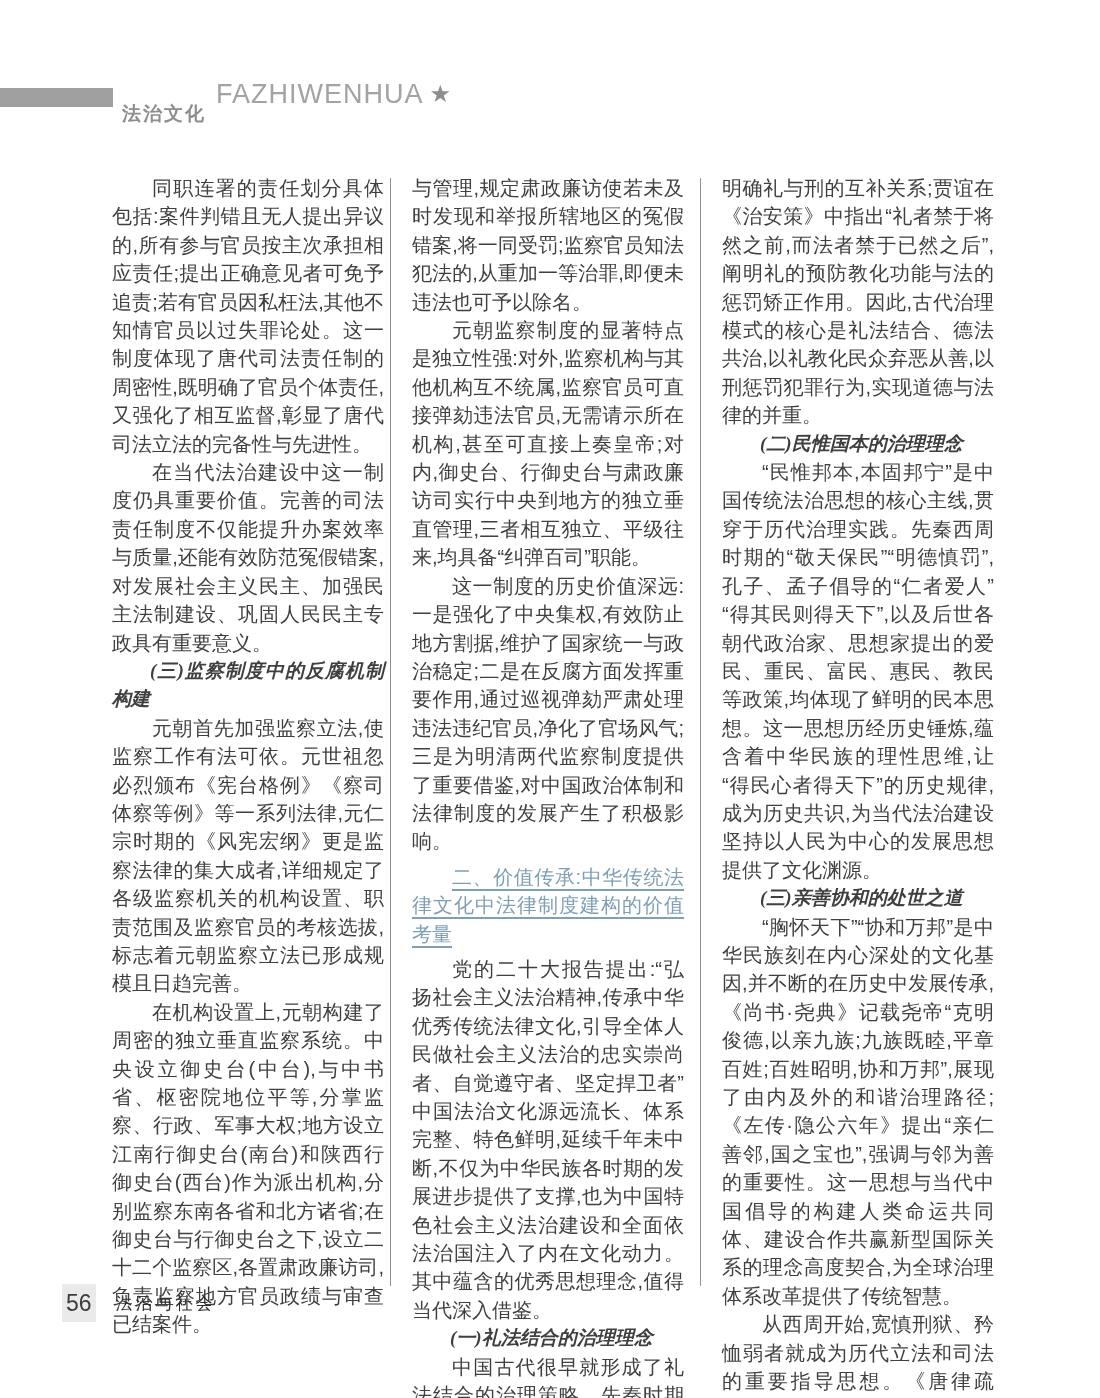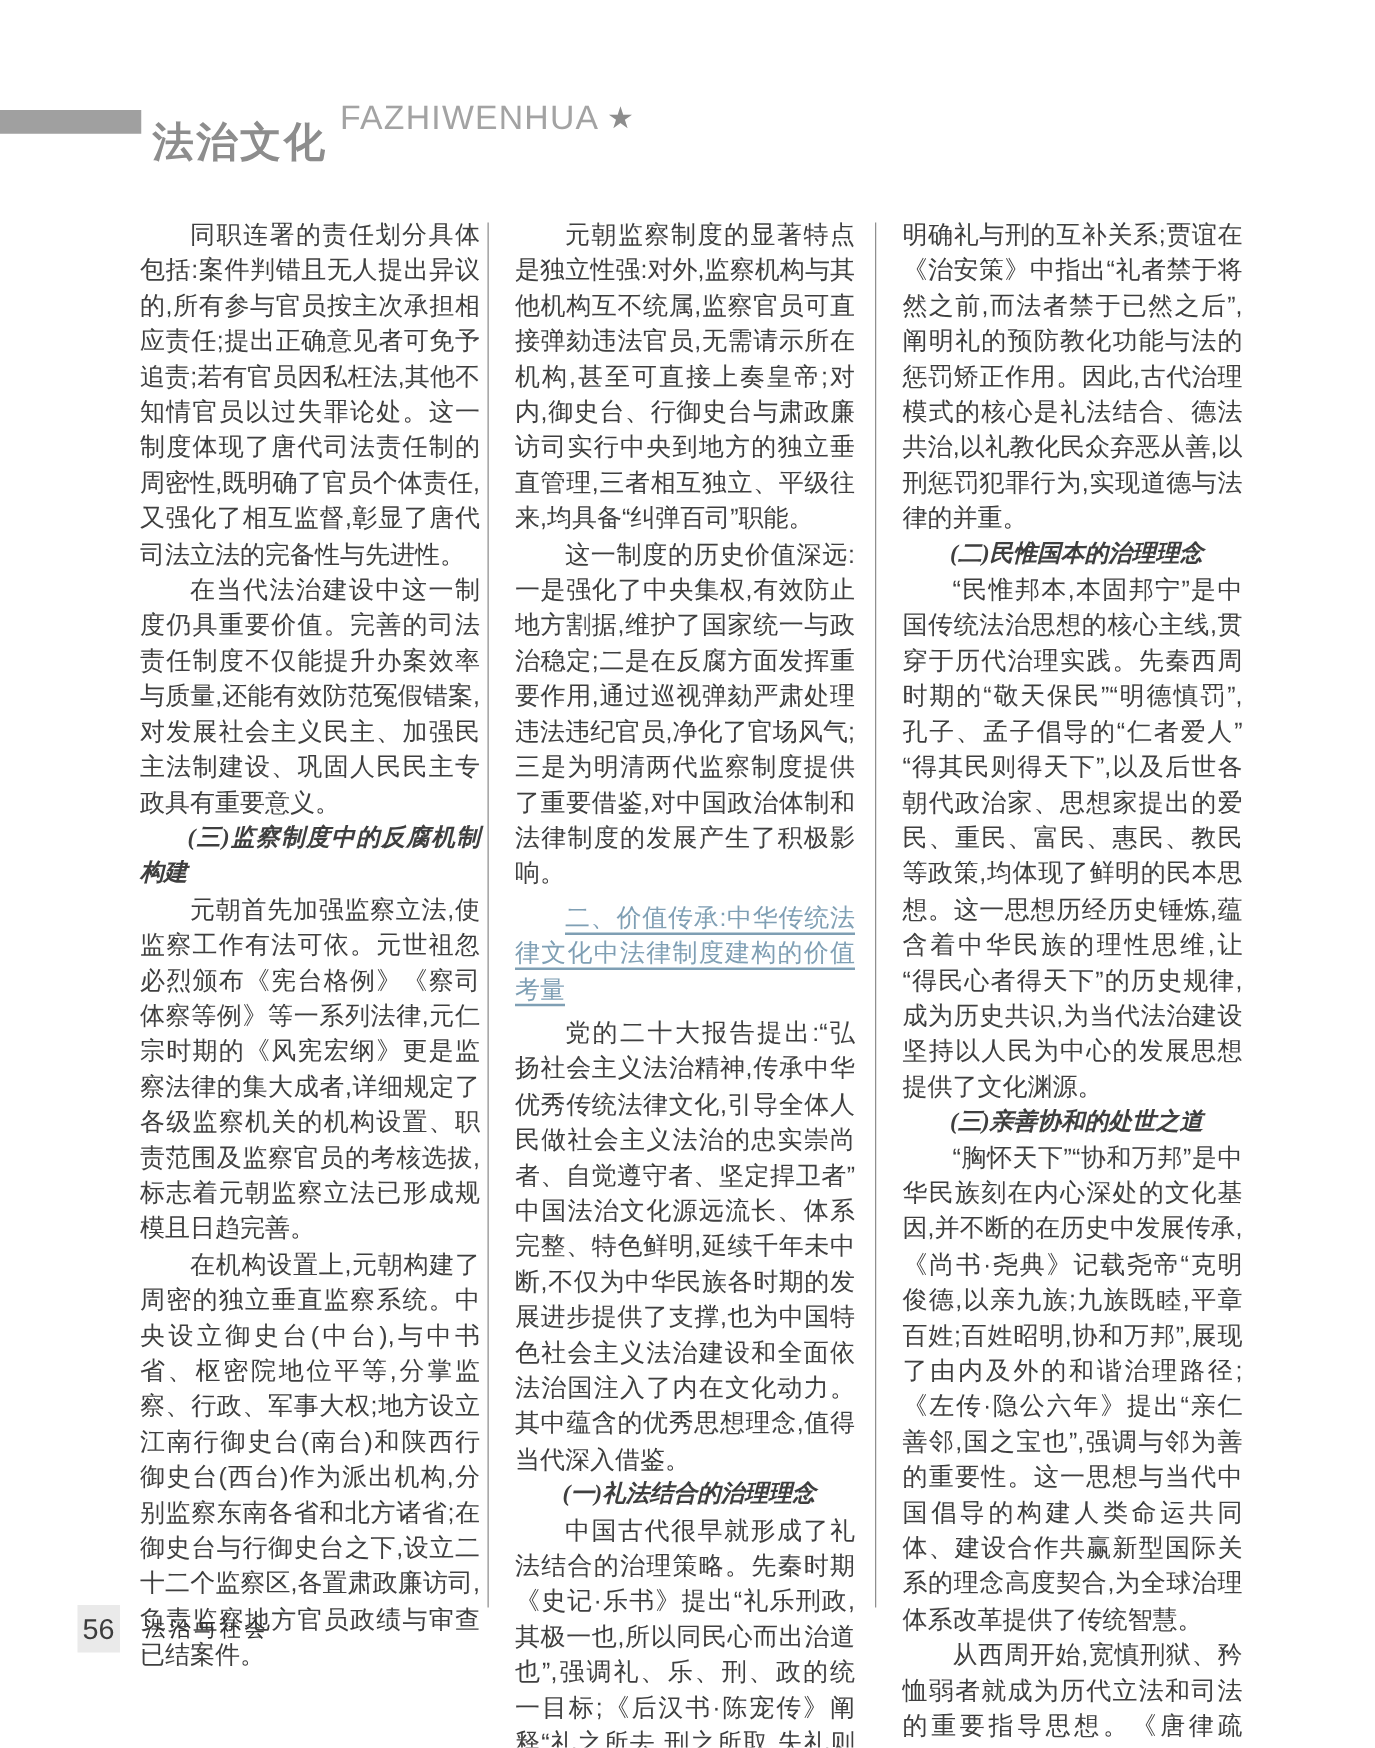--- a/index.html
+++ b/index.html
@@ -13,21 +13,21 @@
   
   .header-bar{
     position:absolute;left:0;top:88px;width:113px;height:19px;
     background:#a0a0a0;
   }
   .header-title{
     position:absolute;left:122px;top:78px;height:32px;
     display:flex;align-items:center;white-space:nowrap;
   }
   .header-title .cn{
-    font-size:33px;font-weight:bold;color:#8d8d8d;letter-spacing:2px;margin-top:40px;
+    font-size:19px;font-weight:bold;color:#8d8d8d;letter-spacing:2px;margin-top:40px;
   }
   .header-title .py{
     font-size:27px;color:#a3a3a3;margin-left:10px;letter-spacing:1px;
   }
   .header-title .star{
     font-size:24px;color:#8d8d8d;margin-left:6px;
   }
   
   .content{
     position:absolute;left:112px;top:174px;width:882px;height:1118px;
@@ -98,20 +98,21 @@
 <div class="content">
   <div class="col col-1">
       <p class="block paragraph">同职连署的责任划分具体包括:案件判错且无人提出异议的,所有参与官员按主次承担相应责任;提出正确意见者可免予追责;若有官员因私枉法,其他不知情官员以过失罪论处。这一制度体现了唐代司法责任制的周密性,既明确了官员个体责任,又强化了相互监督,彰显了唐代司法立法的完备性与先进性。</p>
       <p class="block paragraph">在当代法治建设中这一制度仍具重要价值。完善的司法责任制度不仅能提升办案效率与质量,还能有效防范冤假错案,对发展社会主义民主、加强民主法制建设、巩固人民民主专政具有重要意义。</p>
       <p class="block subheading">(三)监察制度中的反腐机制构建</p>
       <p class="block paragraph">元朝首先加强监察立法,使监察工作有法可依。元世祖忽必烈颁布《宪台格例》《察司体察等例》等一系列法律,元仁宗时期的《风宪宏纲》更是监察法律的集大成者,详细规定了各级监察机关的机构设置、职责范围及监察官员的考核选拔,标志着元朝监察立法已形成规模且日趋完善。</p>
       <p class="block paragraph">在机构设置上,元朝构建了周密的独立垂直监察系统。中央设立御史台(中台),与中书省、枢密院地位平等,分掌监察、行政、军事大权;地方设立江南行御史台(南台)和陕西行御史台(西台)作为派出机构,分别监察东南各省和北方诸省;在御史台与行御史台之下,设立二十二个监察区,各置肃政廉访司,负责监察地方官员政绩与审查已结案件。</p>
     </div>
   <div class="divider divider-1"></div>
   <div class="col col-2">
+      <p class="block paragraph no-indent">与管理,规定肃政廉访使若未及时发现和举报所辖地区的冤假错案,将一同受罚;监察官员知法犯法的,从重加一等治罪,即便未违法也可予以除名。</p>
       <p class="block paragraph">元朝监察制度的显著特点是独立性强:对外,监察机构与其他机构互不统属,监察官员可直接弹劾违法官员,无需请示所在机构,甚至可直接上奏皇帝;对内,御史台、行御史台与肃政廉访司实行中央到地方的独立垂直管理,三者相互独立、平级往来,均具备“纠弹百司”职能。</p>
       <p class="block paragraph">这一制度的历史价值深远:一是强化了中央集权,有效防止地方割据,维护了国家统一与政治稳定;二是在反腐方面发挥重要作用,通过巡视弹劾严肃处理违法违纪官员,净化了官场风气;三是为明清两代监察制度提供了重要借鉴,对中国政治体制和法律制度的发展产生了积极影响。</p>
       <p class="block heading"><span class="heading-underline">二、价值传承:中华传统法律文化中法律制度建构的价值考量</span></p>
       <p class="block paragraph">党的二十大报告提出:“弘扬社会主义法治精神,传承中华优秀传统法律文化,引导全体人民做社会主义法治的忠实崇尚者、自觉遵守者、坚定捍卫者”中国法治文化源远流长、体系完整、特色鲜明,延续千年未中断,不仅为中华民族各时期的发展进步提供了支撑,也为中国特色社会主义法治建设和全面依法治国注入了内在文化动力。其中蕴含的优秀思想理念,值得当代深入借鉴。</p>
       <p class="block subheading">(一)礼法结合的治理理念</p>
       <p class="block paragraph">中国古代很早就形成了礼法结合的治理策略。先秦时期《史记·乐书》提出“礼乐刑政,其极一也,所以同民心而出治道也”,强调礼、乐、刑、政的统一目标;《后汉书·陈宠传》阐释“礼之所去,刑之所取,失礼则入刑,相为表里”,</p>
     </div>
   <div class="divider divider-2"></div>
   <div class="col col-3">
       <p class="block paragraph no-indent">明确礼与刑的互补关系;贾谊在《治安策》中指出“礼者禁于将然之前,而法者禁于已然之后”,阐明礼的预防教化功能与法的惩罚矫正作用。因此,古代治理模式的核心是礼法结合、德法共治,以礼教化民众弃恶从善,以刑惩罚犯罪行为,实现道德与法律的并重。</p>

